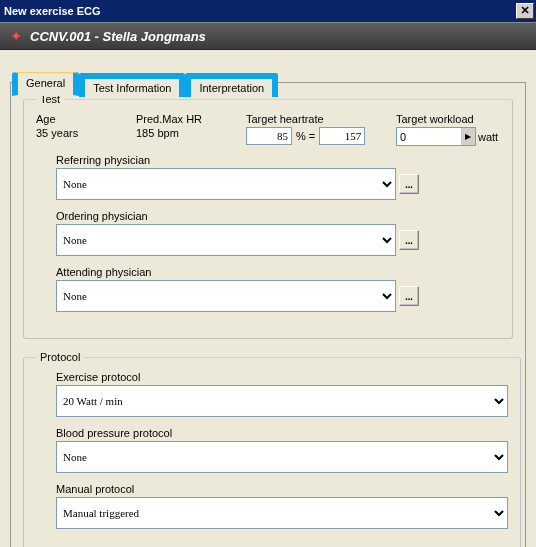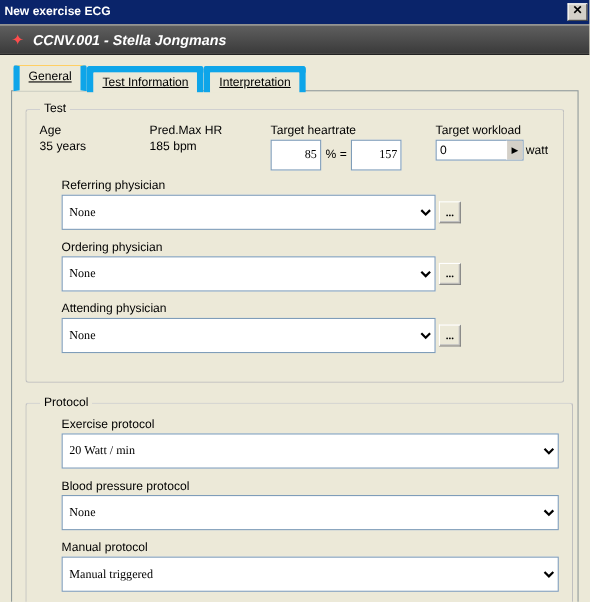--- a/index.html
+++ b/index.html
@@ -53,24 +53,23 @@
     font-style:normal;font-weight:normal;font-size:14px;
   }
   .body {
     padding: 8px 10px 10px 10px;
   }
   
   .tabstrip {
     display:flex;
     margin-bottom:0;
     position:relative;
-    top:2px;
+    top:15px;
     z-index:2;
     padding-left:2px;
-    text-decoration:underline;
   }
   .tab {
     padding: 3px 8px 3px 8px;
     background:#ece9d8;
     border:6px solid #0ea5e9;
     border-top-left-radius:3px;
     border-top-right-radius:3px;
     margin-right:0px;
     cursor:default;
     position:relative;
@@ -106,21 +105,21 @@
     color:#000;
   }
   .row { display:flex; align-items:flex-start; margin-bottom:8px; }
   .col-age { width:100px; }
   .col-pred { width:110px; }
   .col-thr { width:150px; }
   .col-tw { flex:1; }
   .lbl { margin-bottom:2px; }
   .val { }
   input.num {
-    width:46px; height:28px;
+    width:46px; height:18px;
     border:1px solid #7f9db9;
     background:#fff;
     font:11px Tahoma;
     text-align:right;
     padding:1px 3px;
   }
   .hr-mid { margin:0 4px; }
   .wl-row { display:flex; align-items:center; gap:2px;}
   .wl-input {
     width:80px; height:19px;

